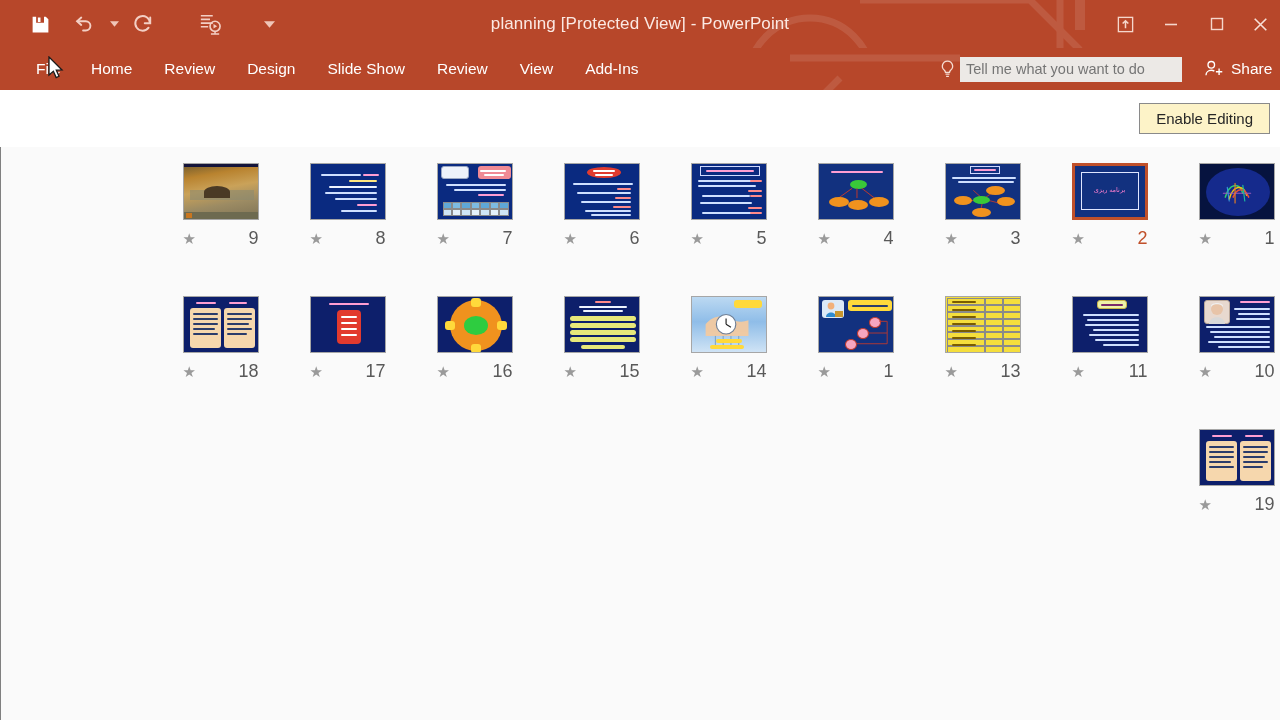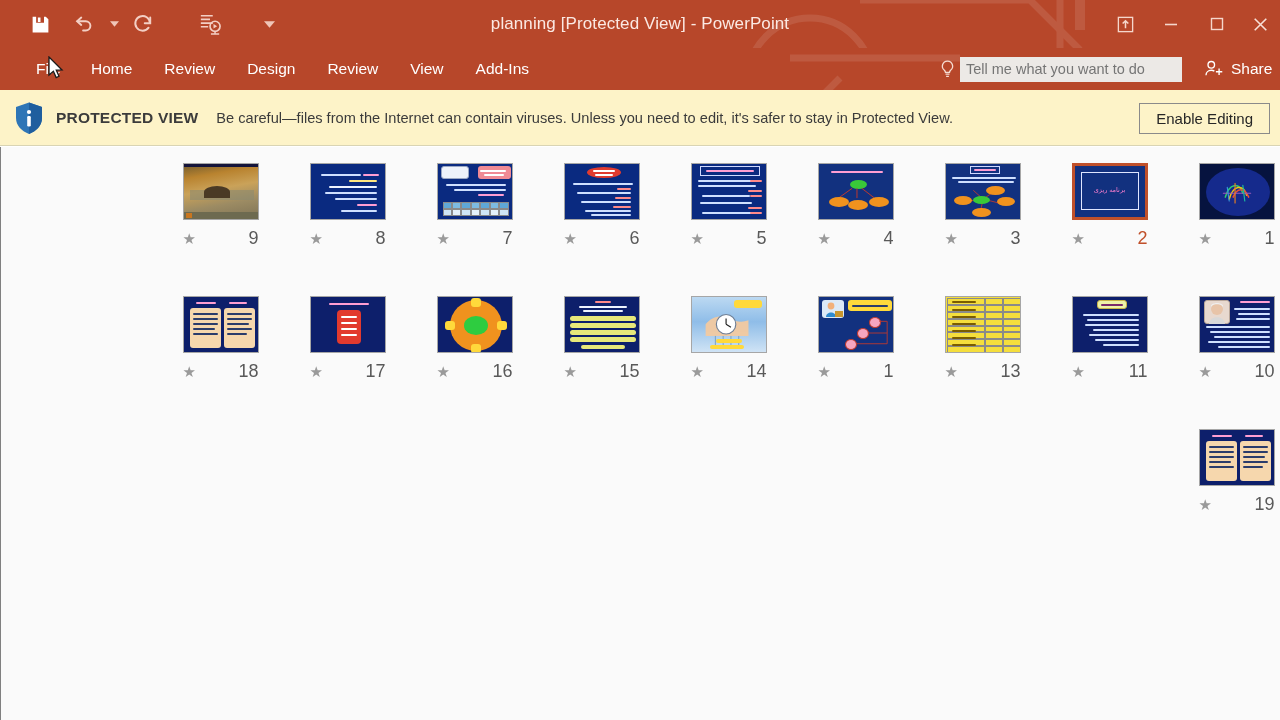--- a/index.html
+++ b/index.html
@@ -230,20 +230,21 @@
         <circle cx="40" cy="160" r="13"></circle>
         <path d="M250 70 L420 70"></path>
       </g>
     </svg>
 
     <div class="tabs">
       <div class="tab file">File</div>
       <div class="tab">Home</div>
       <div class="tab">Review</div>
       <div class="tab">Design</div>
+      <div class="tab">Slide Show</div>
       <div class="tab">Review</div>
       <div class="tab">View</div>
       <div class="tab">Add-Ins</div>
     </div>
 
     <div class="tellme-wrap">
       <div class="bulb">
         <svg width="15" height="19" viewBox="0 0 14 19" fill="none" stroke="currentColor" stroke-width="1.3">
           <path d="M7 1.2a5 5 0 0 1 3.1 9C9.3 11 9 11.7 9 12.4H5c0-.7-.3-1.4-1.1-2.2A5 5 0 0 1 7 1.2z"></path>
           <path d="M5 14.2h4M5.6 16.4h2.8"></path>
@@ -255,32 +256,20 @@
     <div class="share">
       <svg width="20" height="20" viewBox="0 0 22 22" fill="none" stroke="currentColor" stroke-width="1.5">
         <circle cx="8" cy="6.4" r="3.6"></circle>
         <path d="M2.2 18c0-3.4 2.6-5.6 5.8-5.6 1.3 0 2.5.4 3.4 1"></path>
         <path d="M16.6 10.5v7M13.1 14h7"></path>
       </svg>
       <span>Share</span>
     </div>
   </div>
 
-  <div class="pvbar">
-    <div class="pv-icon">
-      <svg width="30" height="34" viewBox="0 0 30 34">
-        <path d="M15 1.5L28 6v11c0 8-6 13.3-13 16-7-2.7-13-8-13-16V6L15 1.5z" fill="#2e75b6"></path>
-        <path d="M15 1.5L28 6v11c0 8-6 13.3-13 16V1.5z" fill="#1f5e9e"></path>
-        <circle cx="15" cy="11" r="2.1" fill="#ffffff"></circle>
-        <rect x="13.2" y="15" width="3.6" height="10.5" rx="1.3" fill="#ffffff"></rect>
-      </svg>
-    </div>
-    <div class="pv-label">PROTECTED VIEW</div>
-    <div class="pv-msg">Be careful—files from the Internet can contain viruses. Unless you need to edit, it's safer to stay in Protected View.</div>
-  </div>
   <button class="enable-btn">Enable Editing</button>
 
   <div class="workspace">
     <div class="edge-scroll">
         <div class="thumb"></div>
       </div>
 
     <div class="grid">
 
       <div class="row">

